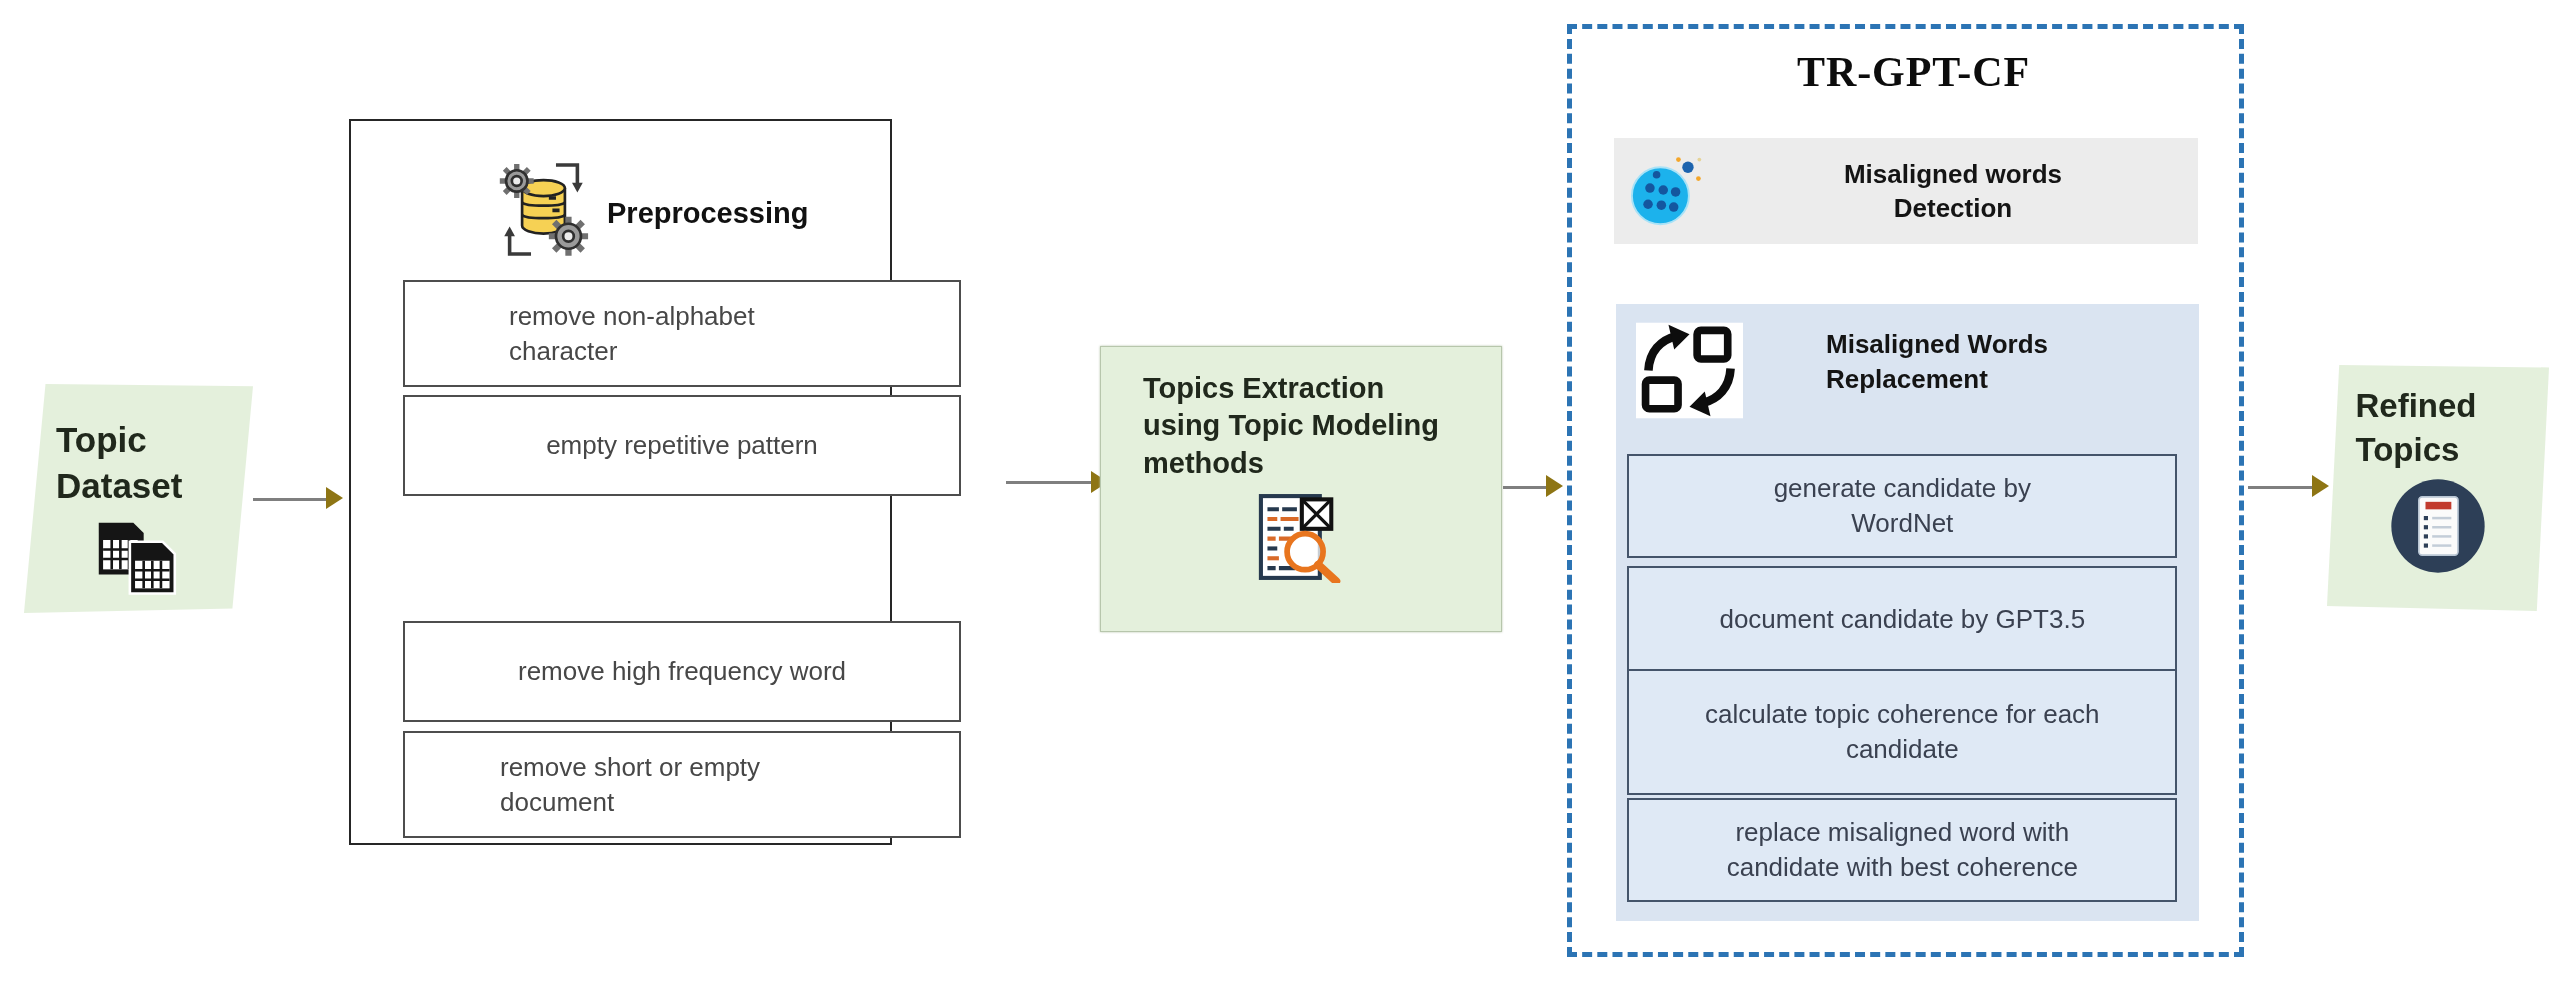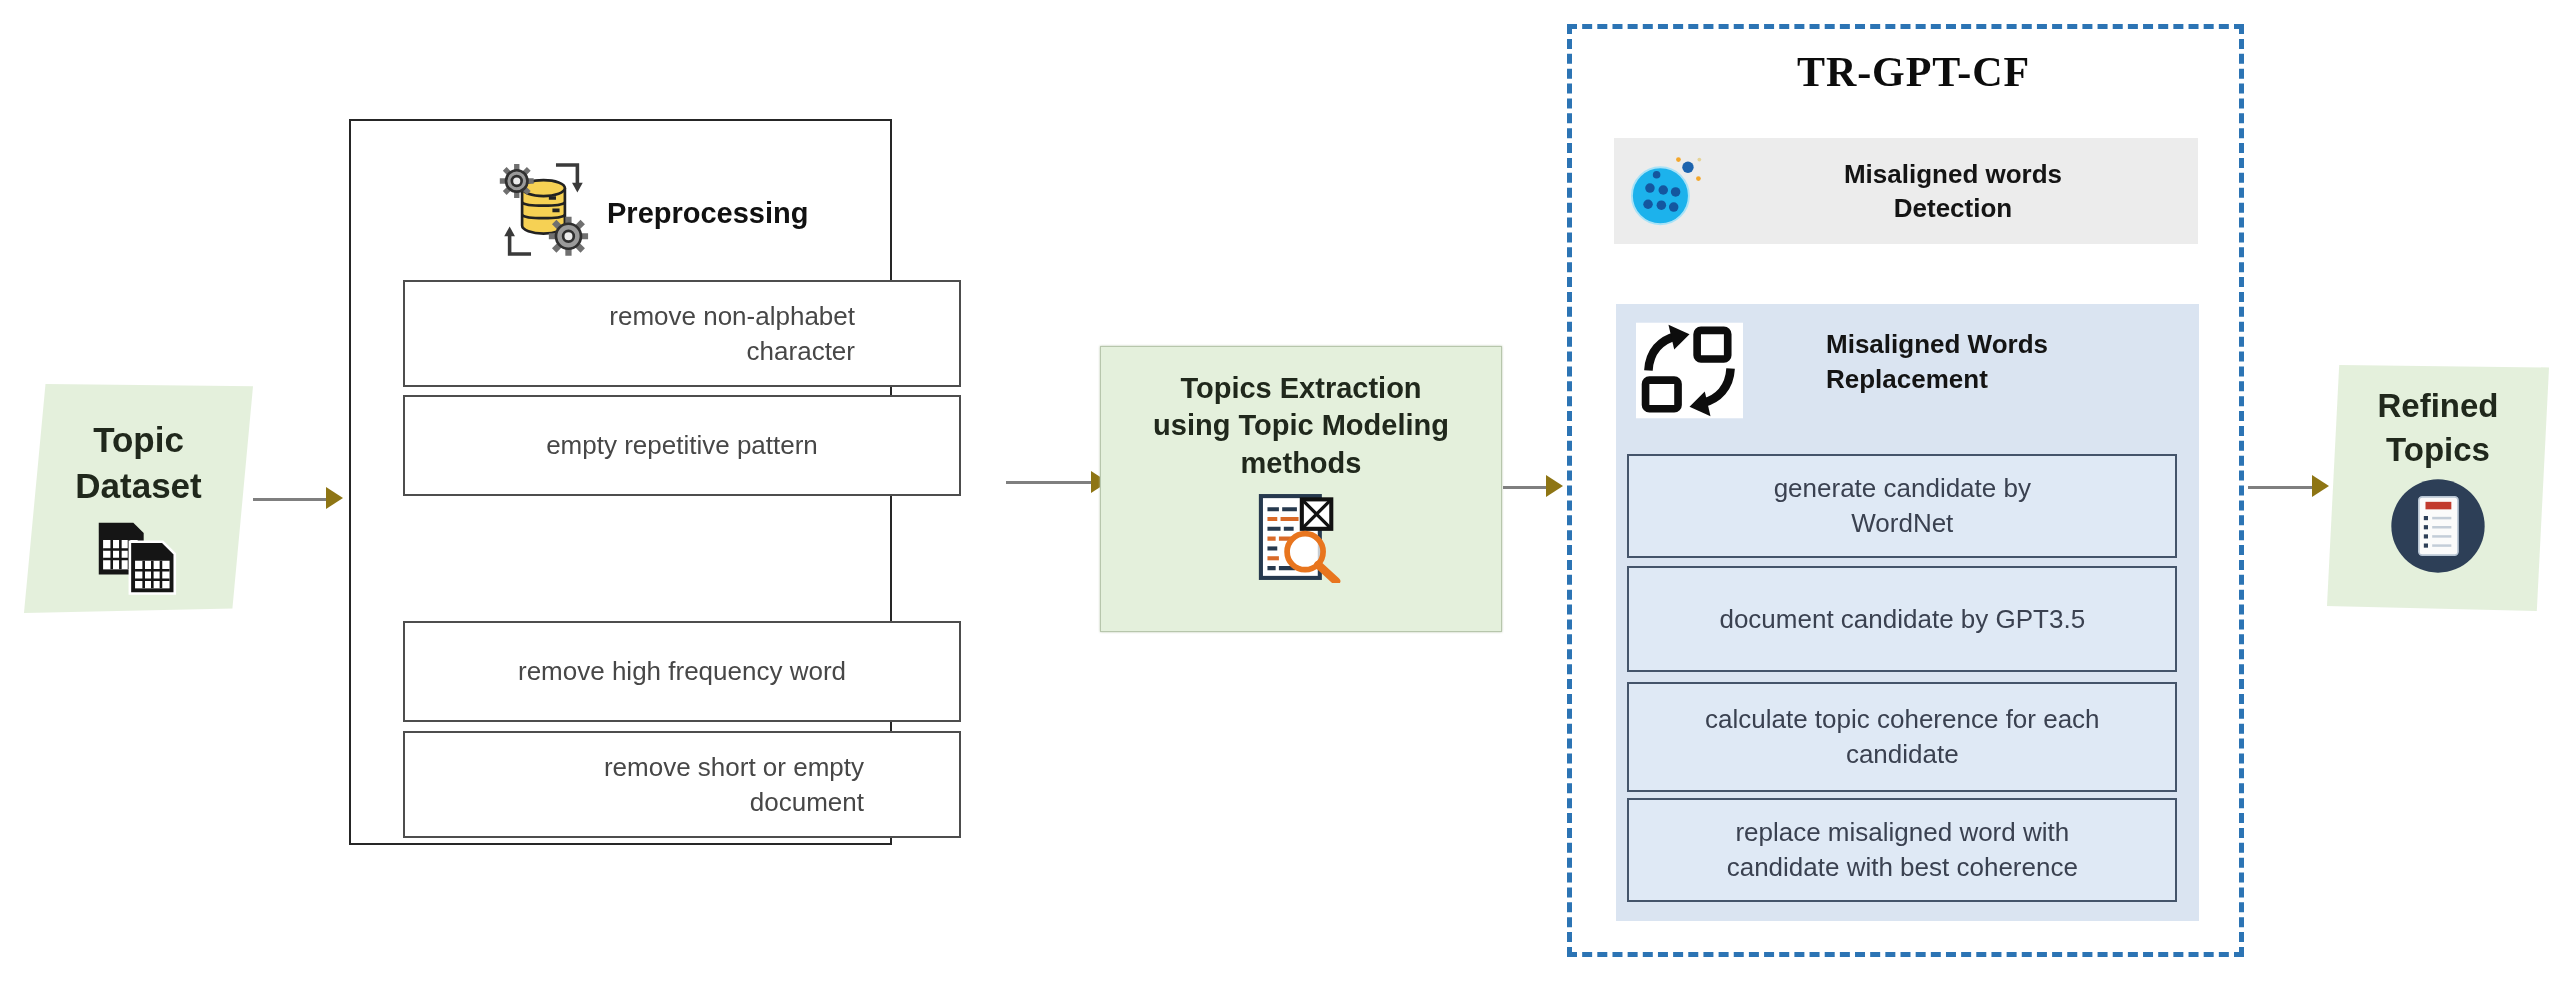--- a/index.html
+++ b/index.html
@@ -8,42 +8,42 @@
     position:relative; width:2576px; height:986px; background:#ffffff;
     font-family:"Liberation Sans", sans-serif; overflow:hidden; color:#1a1a1a;
   }
   
   .green-node{
     position:absolute; background:var(--node-green,#e4f0dc);
     display:flex; flex-direction:column; align-items:center;
     filter: drop-shadow(0 0 0.9px var(--green-border,#b7c6ac));
   }
   .green-node .lbl{
-    font-weight:bold; text-align:center; color:#20281c; line-height:1.32;
+    font-weight:bold; color:#20281c; line-height:1.32;
   }
   #load-node{ left:24px; top:384px; width:229px; height:229px;
     clip-path:polygon(9.4% 0, 100% 1%, 91% 98%, 0 100%); padding-top:33px;}
   #load-node .lbl{ font-size:35px; max-width:165px;}
   #refined-node{ left:2327px; top:365px; width:222px; height:246px;
     clip-path:polygon(5.5% 0, 100% 1%, 94.5% 100%, 0 98%); padding-top:19px;}
   #refined-node .lbl{ font-size:33px; max-width:165px;}
   #topics-node{ left:1100px; top:346px; width:402px; height:286px;
     border:1.7px solid var(--green-border,#b7c6ac); padding-top:22.5px;}
   #topics-node .lbl{ font-size:29px; max-width:316px; line-height:1.3;}
   
   #prep-box{
     position:absolute; left:349px; top:119px; width:543px; height:726px;
     background:#fff; border:2.6px solid #262626;
   }
   #prep-header-icon{ position:absolute; left:137px; top:35px; }
   #prep-title{ position:absolute; left:256px; top:76px; font-size:29px; font-weight:bold; color:#111;}
   .pstep{
     position:absolute; left:52px; width:558px; background:#fff;
     border:2.6px solid var(--step-gray-border,#4d4d4d);
-    display:flex; align-items:center; justify-content:center; text-align:right;
+    display:flex; align-items:center; justify-content:center; text-align:left;
     font-size:26px; line-height:35px; color:var(--step-text,#474747);
   }
   
   .fl{ position:absolute; height:2.6px; background:var(--flow-line,#7f7f7f); }
   .ah{ position:absolute; width:0; height:0;
        border-top:11.3px solid transparent; border-bottom:11.3px solid transparent;
        border-left:17.3px solid var(--arrowhead-gold,#8e7514); }
   
   #frame{
     position:absolute; left:1567px; top:24px; width:677px; height:933px;
@@ -203,21 +203,21 @@
       <div id="repl-title-wrap">
           <span>Misaligned Words Replacement</span>
         </div>
 
       <div class="bstep" style="top:150px;height:104px">
         <span class="mw360">generate candidate by WordNet</span>
         </div>
       <div class="bstep" style="top:262px;height:106px">
         <span class="mw560">document candidate by GPT3.5</span>
         </div>
-      <div class="bstep" style="top:378px;height:110px">
+      <div class="bstep" style="top:365px;height:126px">
         <span class="mw480">calculate topic coherence for each candidate</span>
         </div>
       <div class="bstep" style="top:494px;height:104px">
         <span class="mw470">replace misaligned word with candidate with best coherence</span>
         </div>
     </div>
   </div>
 
   <div class="fl" style="left:2248px;top:486px;width:66px"></div>
   <div class="ah" style="left:2312px;top:475px"></div>

